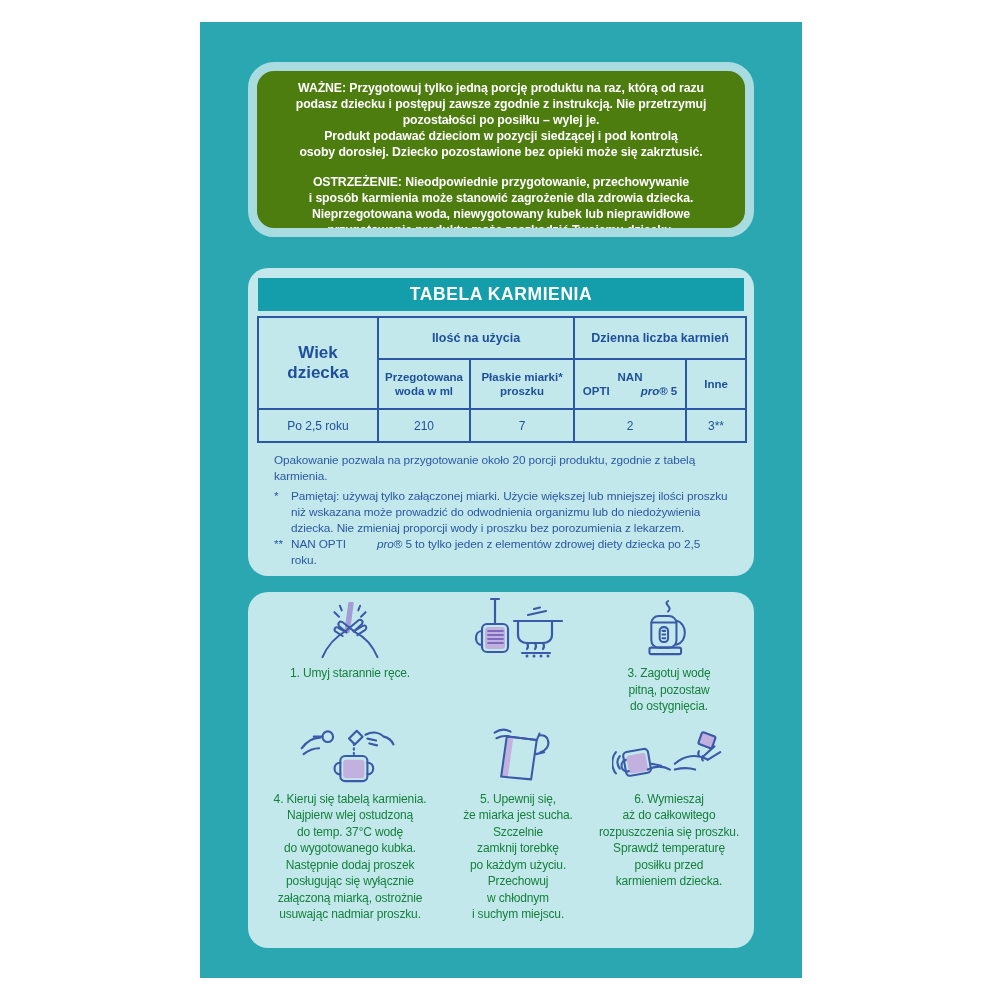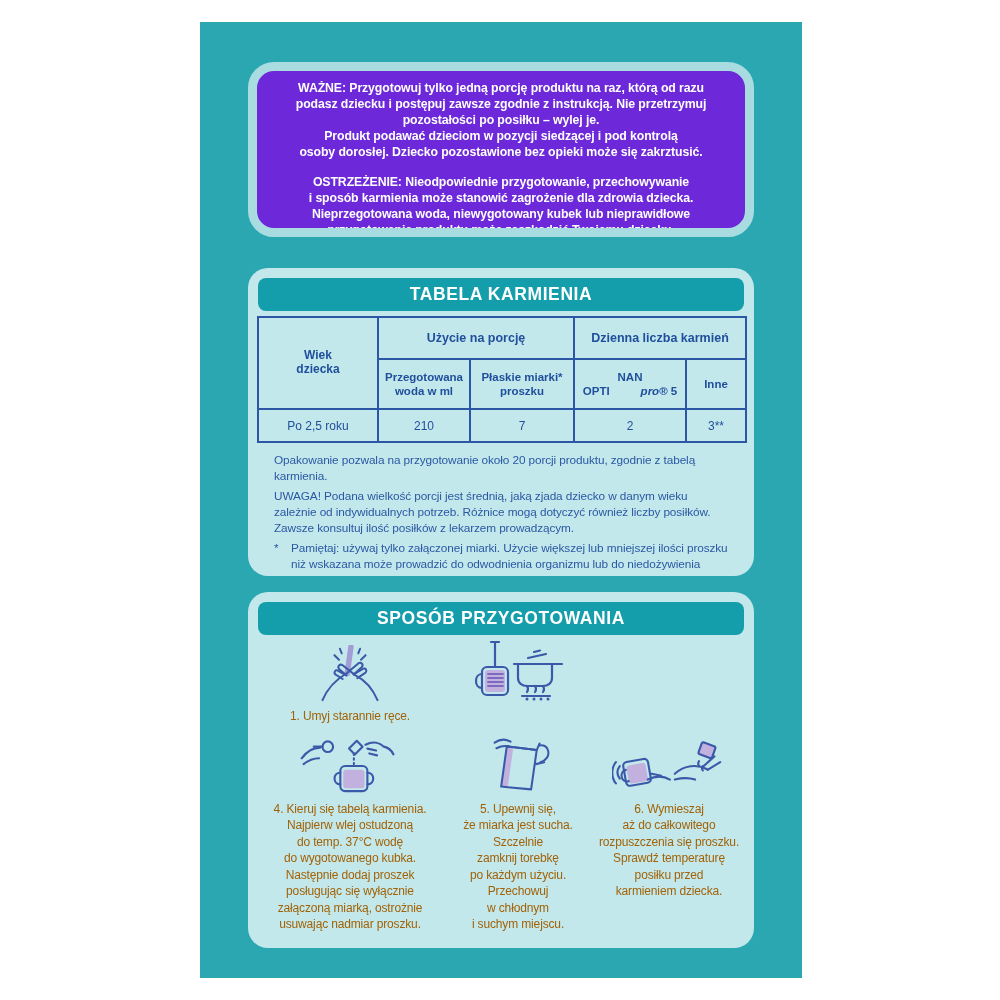--- a/index.html
+++ b/index.html
@@ -4,63 +4,63 @@
 <style>
   html,body{margin:0;padding:0;}
   body{
     width:1000px;height:1000px;background:#ffffff;position:relative;
     font-family:"Liberation Sans",sans-serif;overflow:hidden;
   }
   .poster{position:absolute;left:200px;top:22px;width:602px;height:956px;background:#2BA7B2;}
   
   .warning-panel{
     position:absolute;left:48px;top:40px;width:506px;height:175px;box-sizing:border-box;
-    border:9px solid #A8DCE1;border-radius:26px;background:#6d28d9;
+    border:9px solid #A8DCE1;border-radius:26px;background:#4d7c0f;
     color:#ffffff;text-align:center;overflow:hidden;
   }
   .warning-panel .wtext{
     font-weight:bold;font-size:12.3px;line-height:16px;white-space:pre-line;
     padding:9px 4px 0 4px;letter-spacing:-0.1px;
   }
   .warning-panel .wtext + .wtext{padding-top:14px;}
   
   .light-panel{
     position:absolute;left:48px;width:506px;background:#C3E8EB;border-radius:20px;
     overflow:hidden;box-sizing:border-box;
   }
   .feeding-panel{top:246px;height:308px;}
   .prep-panel{top:570px;height:356px;}
   .title-bar{
-    margin:10px 10px 0 10px;height:33px;border-radius:8px;background:#149EAB;
+    margin:10px 10px 0 10px;height:33px;border-radius:0;background:#149EAB;
     color:#ffffff;font-weight:bold;font-size:17.5px;letter-spacing:0.6px;
     line-height:33px;text-align:center;
   }
   
   table.feed{
     border-collapse:collapse;margin:5px 9px 9px 9px;width:488px;table-layout:fixed;
     color:#1F4F9C;
   }
   table.feed td,table.feed th{
     border:2px solid #2B57A5;text-align:center;vertical-align:middle;
     padding:2px 2px;white-space:pre-line;
   }
-  th.age{font-size:12px;font-weight:bold;text-align:left;padding-left:14px;line-height:1.15;}
+  th.age{font-size:17px;font-weight:bold;text-align:left;padding-left:14px;line-height:1.15;}
   th.grp{font-size:12.5px;font-weight:bold;height:36px;}
   th.sub{font-size:11.5px;font-weight:bold;height:44px;line-height:1.25;}
   td.val{font-size:12px;font-weight:normal;height:27px;}
   .brand-it{font-style:italic;padding-left:31px;}
   
   .notes{margin:0 26px;color:#2A58A4;font-size:11.8px;line-height:16px;letter-spacing:-0.1px;}
   .note{margin-bottom:4px;}
   .note.hang{display:flex;margin-bottom:0;}
   .note.hang .marker{width:17px;flex:0 0 17px;}
   .note.hang .ntext{flex:1;}
   
   .steps-row{display:grid;grid-template-columns:188px 148px 154px;padding:0 8px;}
-  .step{text-align:center;color:#a16207;}
+  .step{text-align:center;color:#15803d;}
   .icon-box{display:flex;align-items:flex-end;justify-content:center;}
   .row1 .icon-box{height:62px;margin-top:5px;}
   .row2 .icon-box{height:58px;margin-top:12px;}
   .caption{font-size:12px;line-height:16.5px;letter-spacing:-0.15px;white-space:pre-line;margin-top:6px;}
   svg .ln{stroke:#3A5AA9;stroke-width:2.2;fill:none;stroke-linecap:round;stroke-linejoin:round;}
   svg .lilac{fill:#C2B0DE;stroke:none;}
   svg .pur{stroke:#7C6BBE;stroke-width:1.8;fill:none;stroke-linecap:round;}
 </style>
 </head>
 <body>
@@ -86,21 +86,21 @@
         <col style="width:120px">
           <col style="width:92px">
           <col style="width:104px">
           <col style="width:112px">
           <col style="width:60px">
       </colgroup>
       <tbody>
           <tr>
         <th class="age" rowspan="2">Wiek
 dziecka</th>
-        <th class="grp" colspan="2">Użycie na porcję</th>
+        <th class="grp" colspan="2">Ilość na użycia</th>
         <th class="grp" colspan="2">Dzienna liczba karmień</th>
       </tr>
       <tr>
         <th class="sub">Przegotowana
 woda w ml</th>
         <th class="sub">Płaskie miarki*
 proszku</th>
         <th class="sub"><span>NAN</span><br><span>OPTI</span><span class="brand-it">pro</span><span>® 5</span></th>
         <th class="sub">Inne</th>
       </tr>
@@ -108,34 +108,32 @@
         <td class="val">Po 2,5 roku</td>
         <td class="val">210</td>
         <td class="val">7</td>
         <td class="val">2</td>
         <td class="val">3**</td>
       </tr>
     </tbody>
       </table>
     <div class="notes">
       <div class="note">Opakowanie pozwala na przygotowanie około 20 porcji produktu, zgodnie z tabelą karmienia.</div>
-      <div class="note">UWAGA! Podana wielkość porcji jest średnią, jaką zjada dziecko w danym wieku zależnie od indywidualnych potrzeb. Różnice mogą dotyczyć również liczby posiłków. Zawsze konsultuj ilość posiłków z lekarzem prowadzącym.</div>
       <div class="note hang">
         <span class="marker">*</span>
         <span class="ntext">Pamiętaj: używaj tylko załączonej miarki. Użycie większej lub mniejszej ilości proszku niż wskazana może prowadzić do odwodnienia organizmu lub do niedożywienia dziecka. Nie zmieniaj proporcji wody i proszku bez porozumienia z lekarzem.</span>
       </div>
       <div class="note hang">
         <span class="marker">**</span>
         <span class="ntext"><span>NAN OPTI</span><span class="brand-it">pro</span><span>® 5 to tylko jeden z elementów zdrowej diety dziecka po 2,5 roku.</span></span>
       </div>
     </div>
   </div>
 
   <div class="light-panel prep-panel">
-    <div class="title-bar">SPOSÓB PRZYGOTOWANIA</div>
 
     <div class="steps-row row1">
       <div class="step">
         <div class="icon-box">
           <svg viewBox="0 0 72 62" width="66" height="57">
             <path d="M37 2 L33 31" stroke="#9C8BD1" stroke-width="6" stroke-linecap="round" opacity="0.8"></path>
             <g class="ln">
               <path d="M24 16 l-5 -5 M27 9 l-2 -5 M48 16 l5 -5 M45 9 l2 -5"></path>
               <path d="M6 60 C12 46 20 38 32 31 L45 20 C48 18 51 21 49 24 L40 32"></path>
               <path d="M40 32 L50 26 C53 24 55 28 53 30 L44 36"></path>
@@ -161,20 +159,38 @@
               <path d="M50 56 h28"></path>
               <path d="M55 52 q2 -3 0 -6 M63 52 q2 -3 0 -6 M71 52 q2 -3 0 -6"></path>
             </g>
             <circle cx="55" cy="59" r="1.5" fill="#3A5AA9"></circle>
             <circle cx="62" cy="59" r="1.5" fill="#3A5AA9"></circle>
             <circle cx="69" cy="59" r="1.5" fill="#3A5AA9"></circle>
             <circle cx="76" cy="59" r="1.5" fill="#3A5AA9"></circle>
           </svg>
         </div>
       </div>
+      <div class="step">
+        <div class="icon-box">
+          <svg viewBox="0 0 58 64" width="54" height="60">
+            <g class="ln">
+              <path d="M28 2 c-6 3 6 7 0 11"></path>
+              <rect x="10" y="18" width="27" height="34" rx="8"></rect>
+              <path d="M10 25 h27"></path>
+              <rect x="19" y="30" width="9" height="16" rx="4"></rect>
+              <path d="M22 34 h3 M22 38 h3 M22 42 h3"></path>
+              <path d="M37 23 c12 3 12 23 0 26"></path>
+              <rect x="8" y="52" width="34" height="7" rx="2"></rect>
+            </g>
+          </svg>
+        </div>
+        <div class="caption">3. Zagotuj wodę
+pitną, pozostaw
+do ostygnięcia.</div>
+      </div>
     </div>
 
     <div class="steps-row row2">
       <div class="step">
         <div class="icon-box">
           <svg viewBox="0 0 104 60" width="104" height="58">
             <rect class="lilac" x="45" y="34" width="22" height="19" rx="3"></rect>
             <g class="ln">
               <rect x="42" y="30" width="28" height="26" rx="5"></rect>
               <path d="M42 37 c-8 0 -8 12 0 12 M70 37 c8 0 8 12 0 12"></path>

